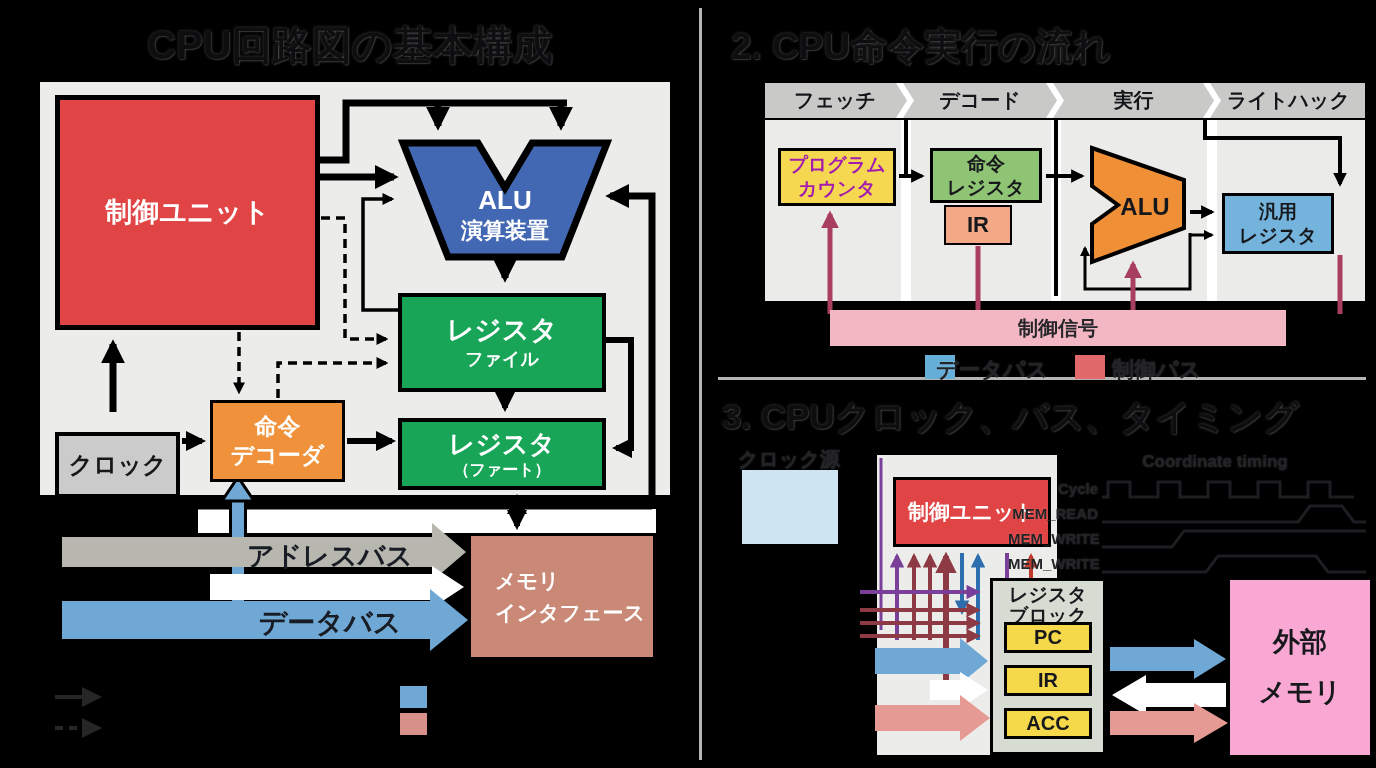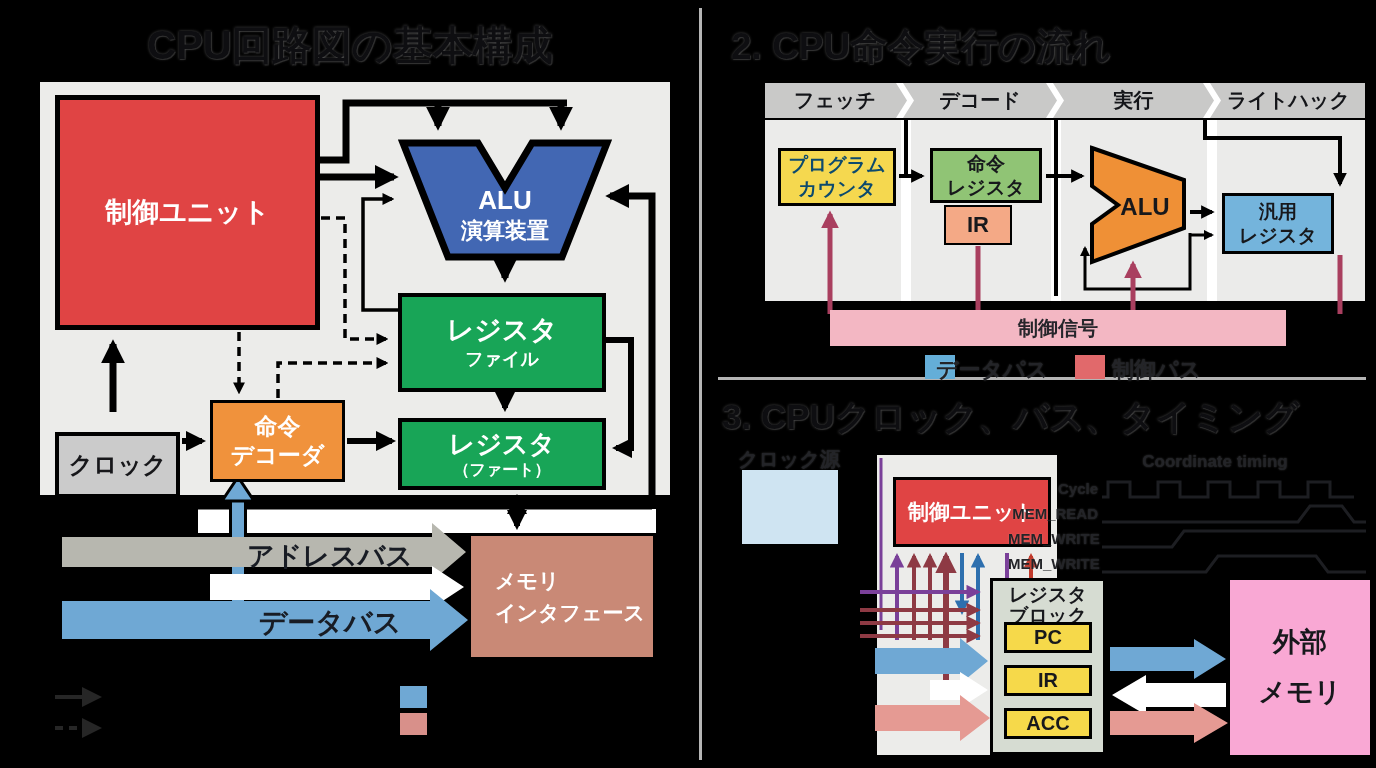--- a/index.html
+++ b/index.html
@@ -192,21 +192,21 @@
   <div class="abs z3 buslabel" style="left:230px;top:604px;width:200px;font-size:28px;text-align:center;">データバス</div>
 
   <div class="abs z3" style="left:400px;top:686px;width:27px;height:22px;background:#6fa8d4;"></div>
   <div class="abs z3" style="left:400px;top:713px;width:27px;height:22px;background:#d8908a;"></div>
 
   <div class="stage z3" style="left:905px;width:150px;">デコード</div>
   <div class="stage z3" style="left:765px;width:140px;">フェッチ</div>
   <div class="stage z3" style="left:1212px;width:153px;">ライトハック</div>
   <div class="stage z3" style="left:1055px;width:157px;">実行</div>
 
-  <div class="abs z3 box" style="left:778px;top:148px;width:118px;height:58px;background:#f5d84f;border:3px solid #000;color:#0c4a6e;font-size:19px;">
+  <div class="abs z3 box" style="left:778px;top:148px;width:118px;height:58px;background:#f5d84f;border:3px solid #000;color:#a21caf;font-size:19px;">
     <span>プログラム</span>
     <span>カウンタ</span>
   </div>
   <div class="abs z3 box" style="left:930px;top:148px;width:112px;height:55px;background:#90c475;border:3px solid #000;color:#17181c;font-size:19px;">
     <span>命令</span>
     <span>レジスタ</span>
   </div>
   <div class="abs z3 box" style="left:944px;top:205px;width:68px;height:40px;background:#f4a986;border:2px solid #000;color:#17181c;font-size:22px;">
     <span>IR</span>
   </div>

